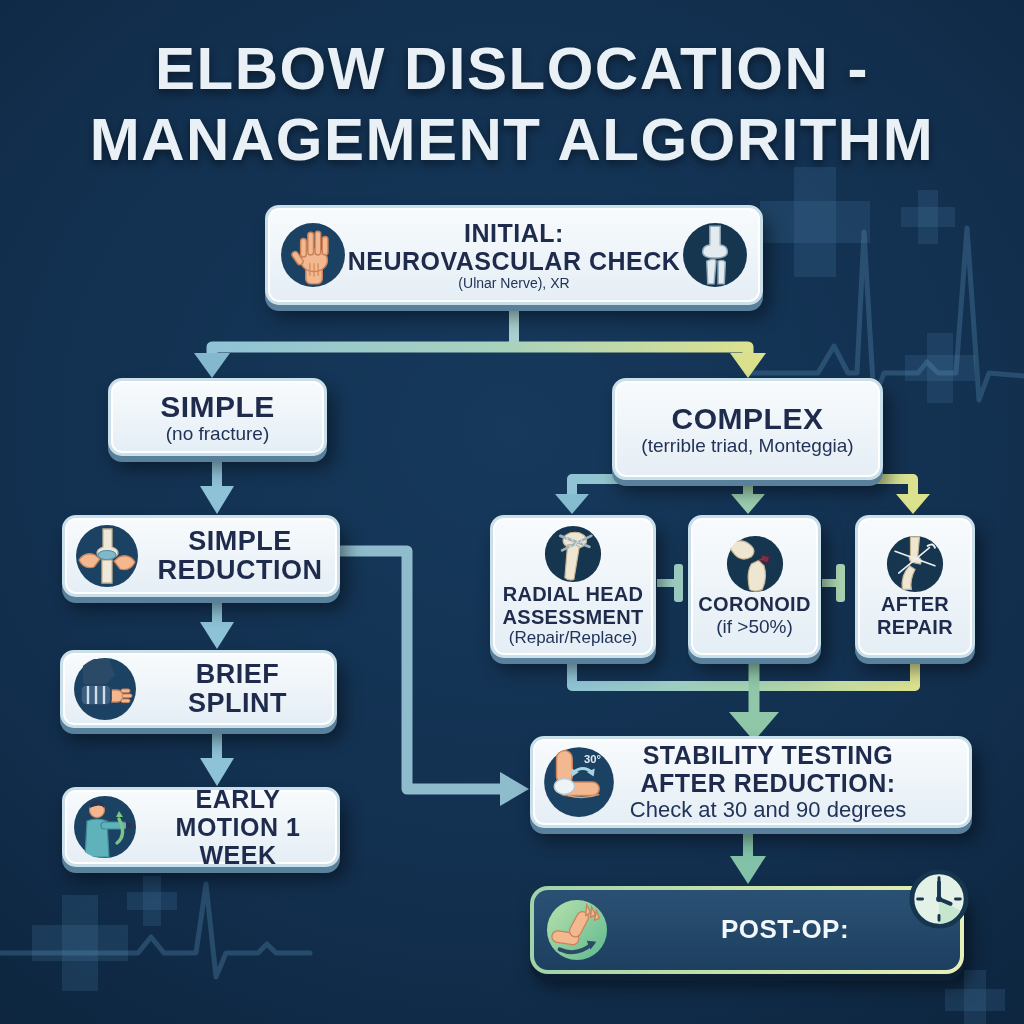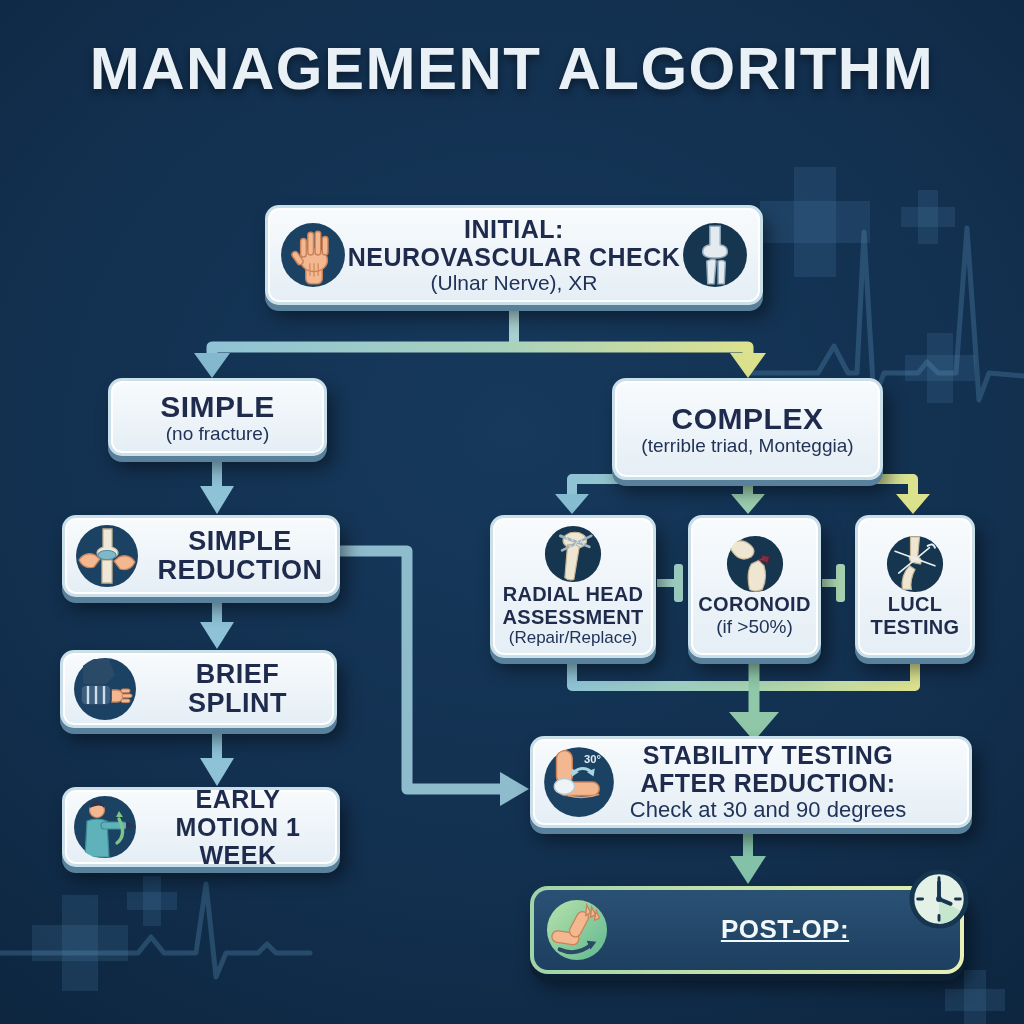--- a/index.html
+++ b/index.html
@@ -42,40 +42,40 @@
   .n-early     { left:62px;  top:787px; width:278px; height:80px;  justify-content:flex-start; padding:0 8px;  gap:10px; }
   .n-radial    { left:490px; top:515px; width:166px; height:143px; flex-direction:column; padding:18px 2px; }
   .n-coronoid  { left:688px; top:515px; width:133px; height:143px; flex-direction:column; padding:6px 2px; }
   .n-lucl      { left:855px; top:515px; width:120px; height:143px; flex-direction:column; padding:6px 2px; }
   .n-stability { left:530px; top:736px; width:442px; height:92px;  justify-content:flex-start; padding:0 10px; gap:0; }
 
   .big30  { font-weight:bold; font-size:30px; letter-spacing:.5px; line-height:1.1; }
   .big27  { font-weight:bold; font-size:27px; letter-spacing:.5px; line-height:1.08; }
   .big26  { font-weight:bold; font-size:25px; letter-spacing:.5px; line-height:1.12; }
   .big21  { font-weight:bold; font-size:20px; letter-spacing:.3px; line-height:1.12; }
-  .sub21  { font-size:21px; line-height:1.15; color:#22335a; }
+  .sub21  { font-size:14px; line-height:1.15; color:#22335a; }
   .sub20  { font-size:19px; line-height:1.15; color:#22335a; }
   .sub18  { font-size:17px; line-height:1.15; color:#22335a; }
 
   .txt-col { display:flex; flex-direction:column; align-items:center; justify-content:center; }
   .w175 { width:180px; } .w195 { width:200px; } .w300 { width:306px; }
 
   .postop-wrap {
     position:absolute; left:530px; top:886px; width:434px; height:88px; z-index:2;
     box-sizing:border-box; border-radius:18px; padding:4px;
     background:linear-gradient(90deg,#9fd3a8 0%, #cfe6ab 60%, #e7f0b6 100%);
     box-shadow: 0 7px 0 #0d1f33, 6px 12px 18px rgba(0,0,0,.5);
   }
   .postop-inner {
     width:100%; height:100%; box-sizing:border-box; border-radius:14px;
     background:linear-gradient(180deg,#2a5174 0%, #1d3f60 100%);
     color:#f2f7fa; display:flex; align-items:center; justify-content:flex-start;
     padding:0 12px; gap:14px;
   }
-  .postop-text { flex:1; text-align:center; font-weight:bold; font-size:26px; letter-spacing:.5px; line-height:1.15;text-decoration:underline; }
+  .postop-text { flex:1; text-align:center; font-weight:bold; font-size:26px; letter-spacing:.5px; line-height:1.15; }
   .clock { position:absolute; right:-6px; top:-18px; width:62px; height:62px; z-index:3; }
 </style>
 </head>
 <body>
 
 <div class="stage">
 
   <svg class="layer decor" viewBox="0 0 1024 1024">
     <g fill="rgba(72,122,162,0.22)">
       <path d="M794 167h42v110h-42z"></path>
@@ -144,20 +144,21 @@
 
       <path d="M340 551 H407 V789 H502" stroke="#8fbccd" stroke-width="11"></path>
       <polygon points="500,772 500,806 529,789" fill="#8fbccd"></polygon>
 
       <path d="M748 830 V858" stroke="#83c2a9" stroke-width="10"></path>
       <polygon points="730,856 766,856 748,884" fill="#83c2a9"></polygon>
     </g>
   </svg>
 
   <div class="title">
+    <div>ELBOW DISLOCATION -</div>
     <div>MANAGEMENT ALGORITHM</div>
   </div>
 
   <div class="node n-initial">
     <svg class="icon-circle" width="66" height="66" viewBox="0 0 64 64">
       <circle cx="32" cy="32" r="31" fill="#1b4263"></circle>
       <g fill="#f4b890" stroke="#c9825a" stroke-width="1.4">
         <rect x="25" y="38" width="16" height="22" rx="5"></rect>
         <ellipse cx="33" cy="37" rx="13" ry="11"></ellipse>
         <rect x="20" y="16" width="5.5" height="18" rx="2.7"></rect>
@@ -289,21 +290,21 @@
       <g fill="#efe6d2" stroke="#c4b493" stroke-width="1.3">
         <path d="M27 2 h10 l-2 22 q6 3 3 8 l-10 -2 q-4 -4 -1 -8 z"></path>
         <path d="M18 60 q-2 -16 8 -26 l6 4 q-6 12 -4 22 z"></path>
       </g>
       <g stroke="#e8f0f4" stroke-width="1.8" fill="none" stroke-linecap="round">
         <path d="M10 18 L54 34"></path>
           <path d="M14 42 L48 14"></path>
         <path d="M46 12 q6 -4 8 2" stroke-width="2.2"></path>
       </g>
     </svg>
-    <div class="big21" style="width:90px">LUCL TESTING</div>
+    <div class="big21" style="width:90px">AFTER REPAIR</div>
   </div>
 
   <div class="node n-stability">
     <svg class="icon-circle" width="72" height="72" viewBox="0 0 64 64">
       <circle cx="32" cy="32" r="31" fill="#1b4263"></circle>
       <rect x="12" y="4" width="14" height="30" rx="7" fill="#f4b890" stroke="#c9825a" stroke-width="1.3"></rect>
       <rect x="14" y="32" width="36" height="12" rx="6" fill="#f4b890" stroke="#c9825a" stroke-width="1.3"></rect>
       <ellipse cx="19" cy="36" rx="9" ry="7" fill="#eef3f6" stroke="#b9c9d4" stroke-width="1.2"></ellipse>
       <path d="M22 44 q14 4 28 -1" fill="none" stroke="#d8a278" stroke-width="1.4"></path>
       <path d="M26 24 q10 -8 18 0" fill="none" stroke="#a8d4e4" stroke-width="2.6" stroke-linecap="round"></path>

